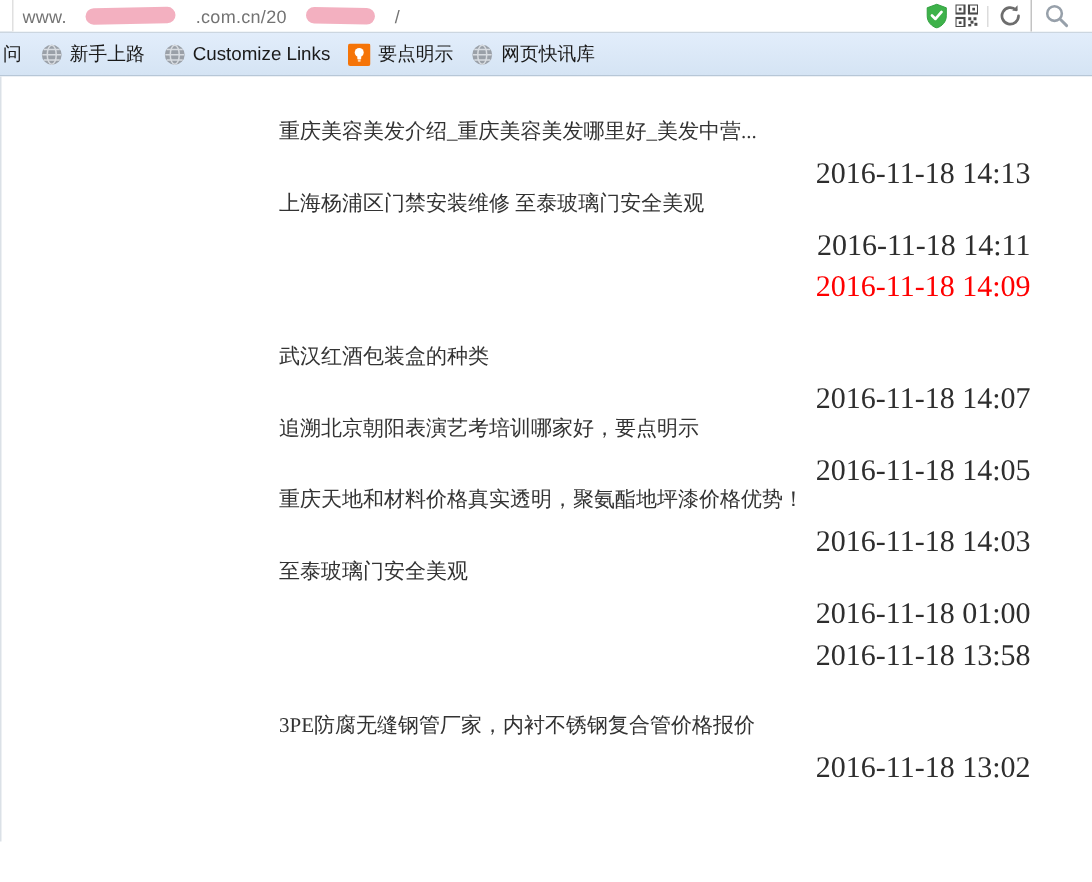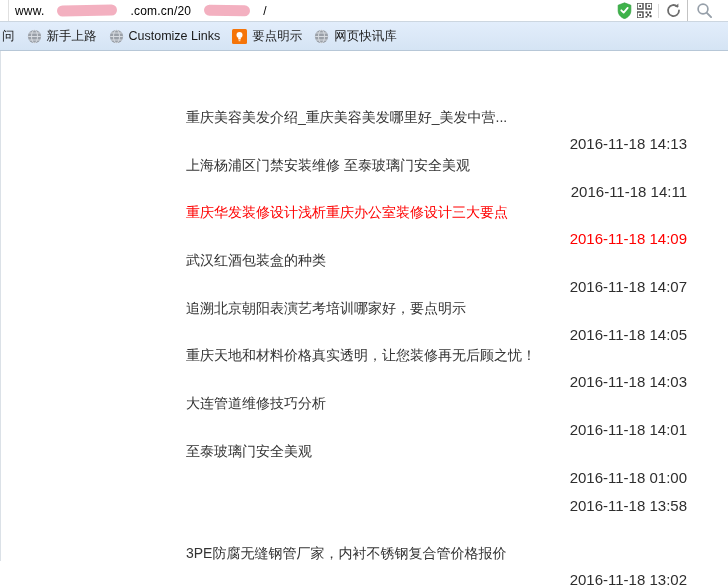--- a/index.html
+++ b/index.html
@@ -12,21 +12,21 @@
   .topbar{
     height:21px;background:#fff;border-bottom:1px solid #ccd6e0;
     display:flex;align-items:stretch;position:relative;
   }
   .urlfield{
     flex:1;display:flex;align-items:center;
     border-left:1px solid #e0e0e0;margin-left:8px;
     padding:0 4px 0 6px;background:#fff;min-width:0;
   }
   .url-text{
-    flex:1;font-size:12px;color:#000000;white-space:nowrap;overflow:hidden;
+    flex:1;font-size:12px;color:#737373;white-space:nowrap;overflow:hidden;
     display:flex;align-items:center;letter-spacing:.2px;gap:12px;
   }
   .redact{
     display:inline-block;height:11px;border-radius:6px;
     background:#f2a9bb;opacity:.92;margin:0 1px;
   }
   .redact.r1{width:60px;transform:rotate(-1deg);}
   .redact.r2{width:46px;transform:rotate(1deg);}
   .bar-icon{display:inline-flex;align-items:center;justify-content:center;
     width:20px;height:20px;flex:0 0 auto;}
@@ -40,28 +40,28 @@
     height:28px;display:flex;align-items:center;gap:12px;
     background:linear-gradient(#e2edfb,#d5e4f4);
     border-bottom:1px solid #b7c7d7;
     padding-left:2px;font-size:12.5px;color:#1a1a1a;
   }
   .fav-item{display:flex;align-items:center;gap:5px;cursor:default;white-space:nowrap;}
   .fav-icon{width:15px;height:15px;display:inline-flex;flex:0 0 auto;}
   
   .content{
     height:510px;background:#fff;border-left:1px solid #dbe1e7;
-    box-sizing:border-box;padding:56px 41px 0 185px;
+    box-sizing:border-box;padding:28px 41px 0 185px;font-family:Liberation Serif, serif;
   }
   .article{height:47.7px;}
   .article .title{
     font-size:14px;line-height:20px;color:#333;white-space:nowrap;cursor:pointer;
   }
   .article .date{
-    font-size:15px;line-height:20px;color:#2e2e2e;text-align:right;margin-top:7px;
+    font-size:20px;line-height:20px;color:#2e2e2e;text-align:right;margin-top:7px;
   }
 </style>
 </head>
 <body>
 
 <div class="topbar">
   <div class="urlfield">
     <span class="url-text">
         <span>www.</span>
         <span class="redact r1"></span>
@@ -158,38 +158,33 @@
 <div class="content">
   <div class="article">
     <div class="title">重庆美容美发介绍_重庆美容美发哪里好_美发中营...</div>
     <div class="date">2016-11-18 14:13</div>
   </div>
   <div class="article">
     <div class="title">上海杨浦区门禁安装维修 至泰玻璃门安全美观</div>
     <div class="date">2016-11-18 14:11</div>
   </div>
   <div class="article">
-    <div class="title" style="color: rgb(255, 0, 0);">重庆华发装修设计浅析重庆办公室装修设计三大要点</div>
     <div class="date" style="color: rgb(255, 0, 0);">2016-11-18 14:09</div>
   </div>
   <div class="article">
     <div class="title">武汉红酒包装盒的种类</div>
     <div class="date">2016-11-18 14:07</div>
   </div>
   <div class="article">
     <div class="title">追溯北京朝阳表演艺考培训哪家好，要点明示</div>
     <div class="date">2016-11-18 14:05</div>
   </div>
   <div class="article">
-    <div class="title">重庆天地和材料价格真实透明，让您装修再无后顾之忧！</div>
+    <div class="title">重庆天地和材料价格真实透明，聚氨酯地坪漆价格优势！</div>
     <div class="date">2016-11-18 14:03</div>
-  </div>
-  <div class="article">
-    <div class="title">大连管道维修技巧分析</div>
-    <div class="date">2016-11-18 14:01</div>
   </div>
   <div class="article">
     <div class="title">至泰玻璃门安全美观</div>
     <div class="date">2016-11-18 01:00</div>
   </div>
   <div class="article">
     <div class="date">2016-11-18 13:58</div>
   </div>
   <div class="article">
     <div class="title">3PE防腐无缝钢管厂家，内衬不锈钢复合管价格报价</div>

